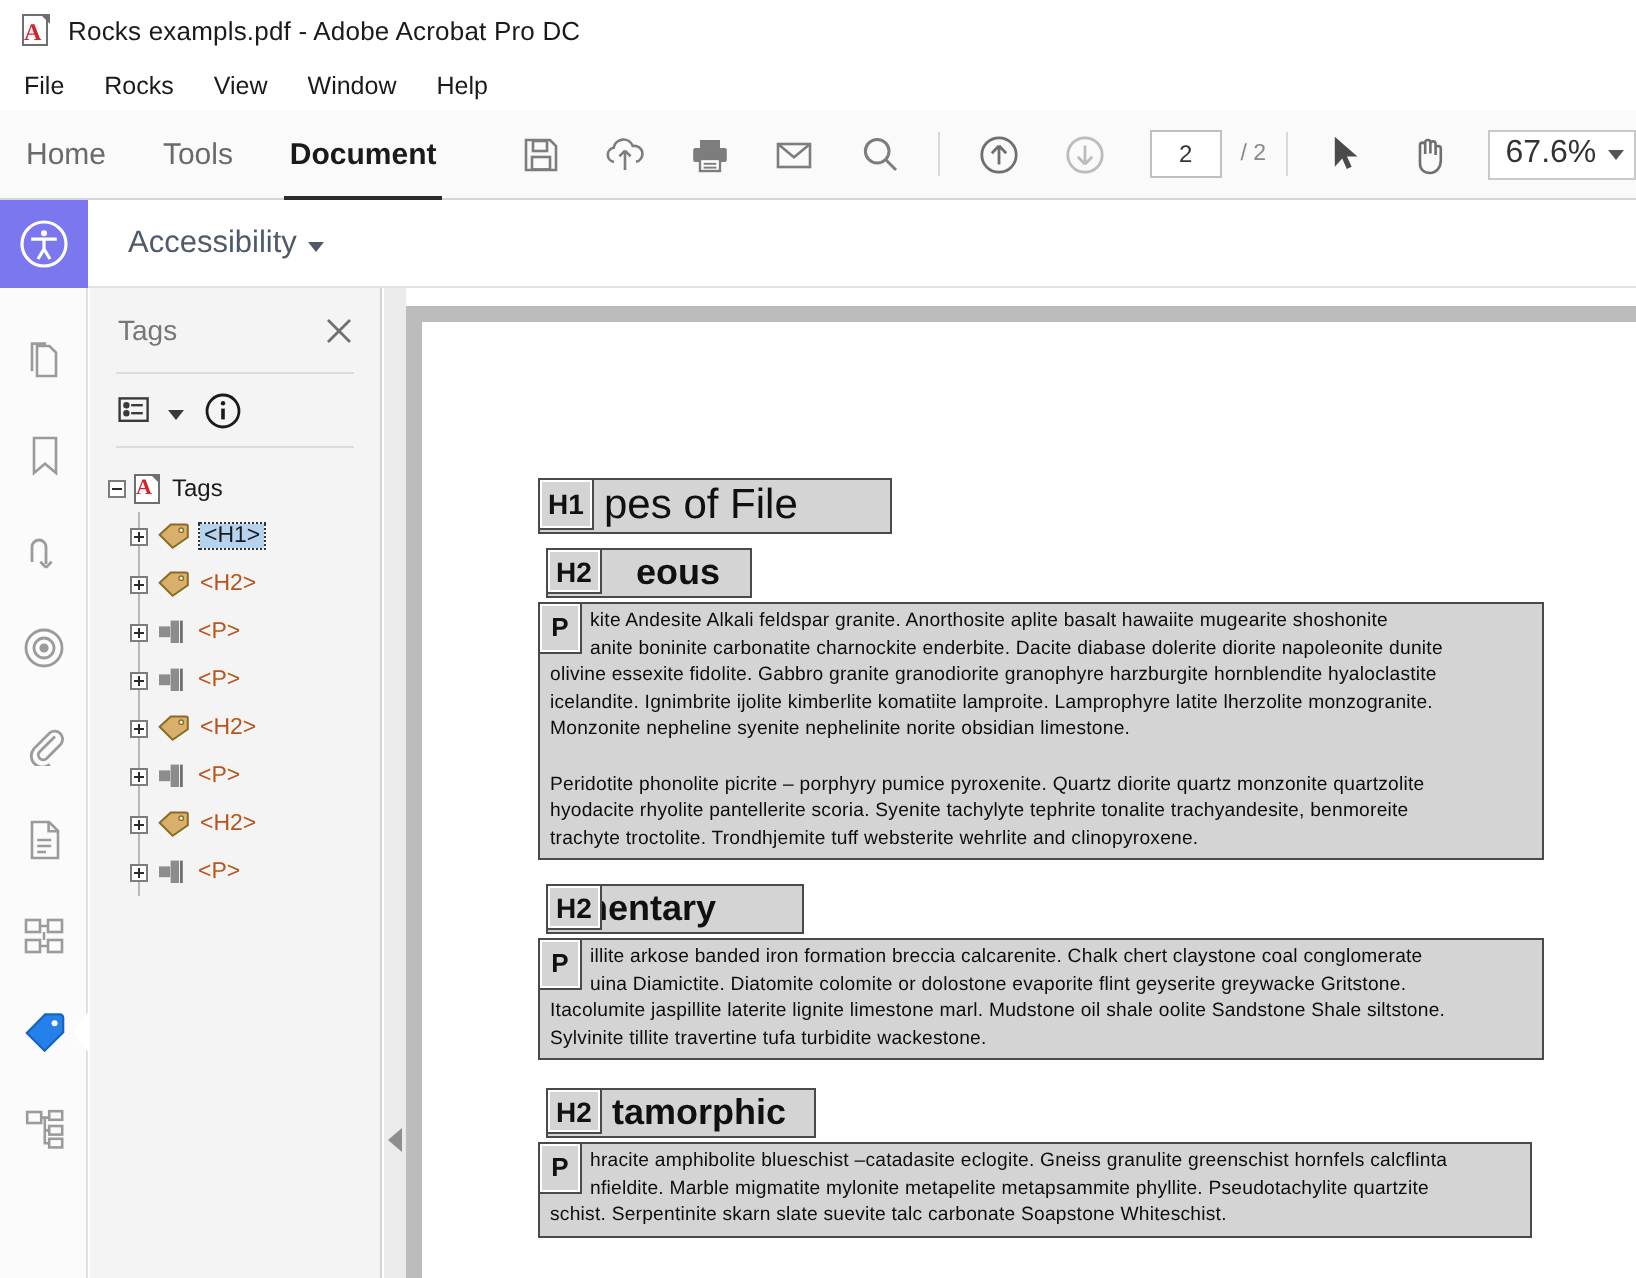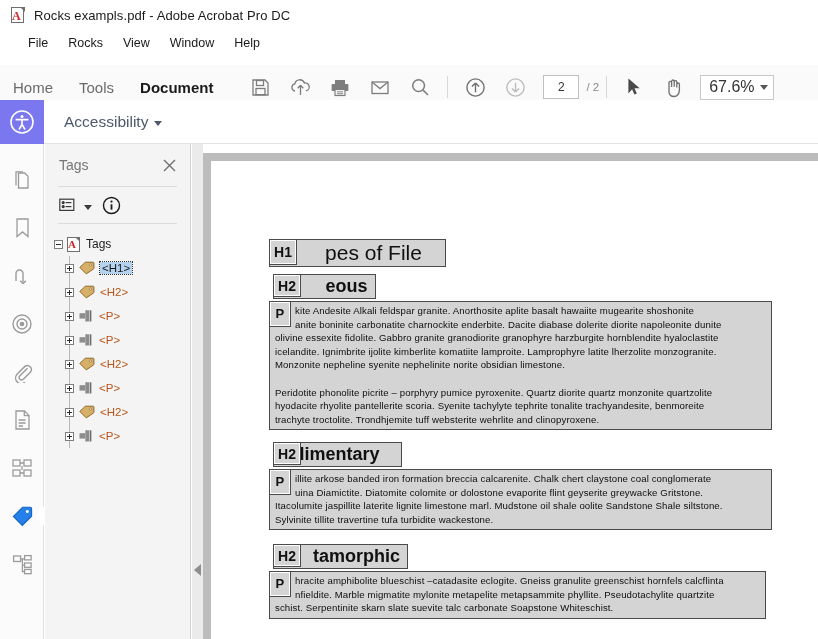--- a/index.html
+++ b/index.html
@@ -50,28 +50,28 @@
   .menubar {
     position: absolute; left: 0; top: 31px; width: 818px; height: 24px;
     background: #ffffff;
     display: flex; align-items: center;
     padding-left: 10px;
   }
   .menubar .mi {
     font-size: 12.5px; color: #1a1a1a;
     padding: 2px 10px; cursor: default;
   }
-  .menubar .mi:first-child { padding-left: 2px; margin-left: 16px; }
+  .menubar .mi:first-child { padding-left: 2px; }
 
   
   .toolbar {
-    position: absolute; left: 0; top: 65px; width: 818px; height: 45px;
+    position: absolute; left: 0; top: 55px; width: 818px; height: 45px;
     background: #fafafa;
     border-bottom: 1px solid #d6d6d6;
-    display: flex; align-items: center;
+    display: flex; align-items: center; justify-content: space-between;
   }
   .tb-tab {
     font-size: 15px; color: #6a6a6a;
     padding: 0 13px; height: 45px;
     display: flex; align-items: center; position: relative;
     cursor: default;
   }
   .tb-tab.active { color: #1a1a1a; font-weight: bold; }
   .tb-tab.active::after {
     content: ""; position: absolute; left: 10px; right: 10px; bottom: 0;
@@ -222,21 +222,20 @@
     border-left: 8px solid #bcbcbc;
   }
 
   
   .tagbox { position: absolute; }
   .hdrbox {
     background: #d4d4d4; border: 1px solid #4a4a4a;
     display: flex; align-items: center;
     font-family: "Liberation Sans", sans-serif;
     color: #101010;
-    justify-content: center;
   }
   .hdrbox .txt { padding-left: 4px; white-space: nowrap; }
   .h1box { height: 28px; font-size: 21px; }
   .h2box { height: 25px; font-size: 18px; font-weight: bold; }
   .badge {
     position: absolute; left: -1px; top: -1px;
     background: #d4d4d4; border: 1px solid #4a4a4a;
     display: flex; align-items: center; justify-content: center;
     color: #111; z-index: 3;
     box-shadow: inset 0 0 0 1px #ffffff;

